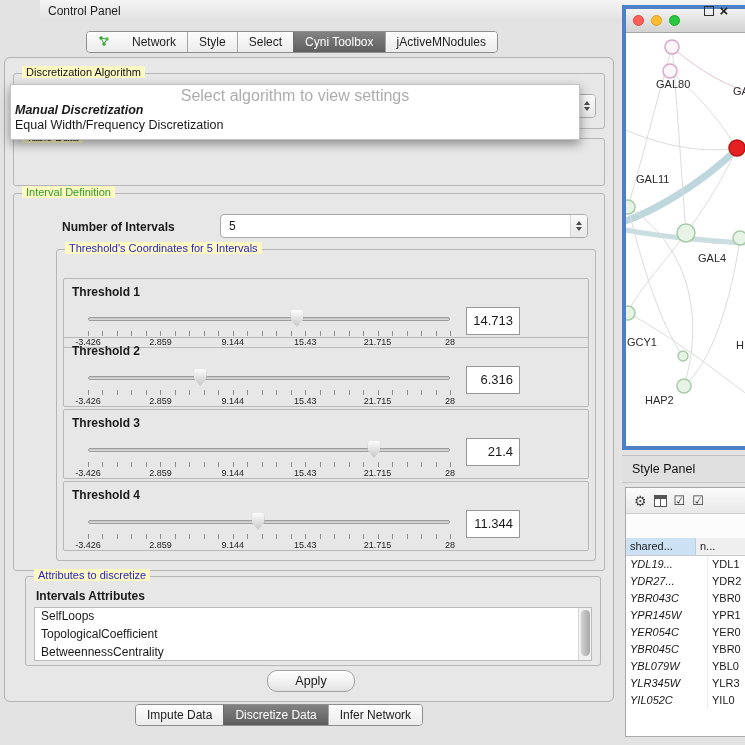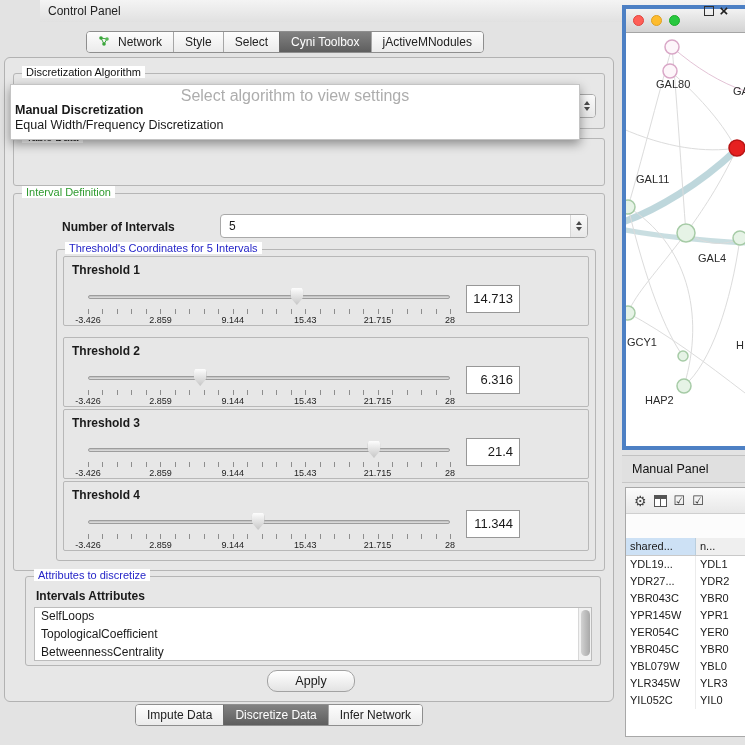--- a/index.html
+++ b/index.html
@@ -7,46 +7,46 @@
   body { position:relative; background:#e3e3e3; font-family:"Liberation Sans",sans-serif; font-size:12px; color:#1a1a1a; overflow:hidden; }
 
   
   .titlebar { position:absolute; left:0; top:0; width:745px; height:22px; background:linear-gradient(#f4f4f4,#e1e1e1);margin-left:40px; }
   .titlebar .title { position:absolute; left:8px; top:4px; font-size:12px; color:#222; }
   .float-btn { position:absolute; left:704px; top:6px; width:10px; height:10px; border:1.5px solid #2f2f2f; z-index:60; background:transparent; }
   .close-btn { position:absolute; left:716px; top:1px; width:16px; height:19px; z-index:60; font-size:15px; font-weight:bold; color:#222; text-align:center; line-height:19px; }
 
   
   .seg { position:absolute; display:inline-flex; border:1px solid #8e8e8e; border-radius:4px; overflow:hidden; height:22px; z-index:5; background:#f3f3f3; }
-  .seg .s { display:flex; align-items:center; gap:8px; padding:0 11px; font-size:12px; background:linear-gradient(#fdfdfd,#ebebeb); border-left:1px solid #a6a6a6; color:#222; white-space:nowrap; }
+  .seg .s { display:flex; align-items:center; gap:22px; padding:0 11px; font-size:12px; background:linear-gradient(#fdfdfd,#ebebeb); border-left:1px solid #a6a6a6; color:#222; white-space:nowrap; }
   .seg .s:first-child { border-left:none; }
   .seg .s.active { background:linear-gradient(#828282,#5e5e5e); color:#fff; border-left-color:#6b6b6b; }
   .topseg { left:86px; top:31px; }
   .bottomseg { left:135px; top:704px; }
 
   .content-panel { position:absolute; left:4px; top:57px; width:610px; height:645px; border:1px solid #b2b2b2; border-radius:6px; background:#e7e7e7; }
 
   
   .group { position:absolute; border:1px solid #b6b6b6; border-radius:3px; }
-  .group>.gtitle { position:absolute; top:-8px; left:8px; background:#ffffff; padding:0 4px; font-size:11px; color:#111; white-space:nowrap; }
+  .group>.gtitle { position:absolute; top:-8px; left:8px; background:#fef9c3; padding:0 4px; font-size:11px; color:#111; white-space:nowrap; }
   .gtitle.green { color:#2e9b2e; }
   .gtitle.blue { color:#2525c8; }
 
   
   .combo { position:absolute; background:#fff; border:1px solid #a9a9a9; border-radius:4px; display:flex; align-items:center; overflow:hidden; }
   .combo .ct { flex:1; padding-left:8px; font-size:12px; white-space:nowrap; overflow:hidden; }
   .stepper { width:17px; height:100%; display:flex; flex-direction:column; align-items:center; justify-content:center; gap:2px; border-left:1px solid #d6d6d6; background:linear-gradient(#fafafa,#e8e8e8); }
   .tri-up { width:0; height:0; border-left:3.5px solid transparent; border-right:3.5px solid transparent; border-bottom:4.5px solid #4a4a4a; }
   .tri-dn { width:0; height:0; border-left:3.5px solid transparent; border-right:3.5px solid transparent; border-top:4.5px solid #4a4a4a; }
 
   
   .popup { position:absolute; left:10px; top:84px; width:570px; background:#fff; border:1px solid #c4c4c4; box-shadow:0 4px 10px rgba(0,0,0,.4); z-index:50; padding:3px 0 6px; }
   .popup .hint { text-align:center; color:#adadad; font-size:16px; height:15px; line-height:15px; }
   .popup .opt { padding:0 4px; font-size:12.5px; height:15px; line-height:15px; }
-  .popup .opt.bold { font-weight:bold; }
+  .popup .opt.bold { font-weight:bold;font-style:italic; }
 
   
   .thrbox { position:absolute; left:6px; width:526px; height:70px; border:1px solid #b8b8b8; border-radius:2px; }
   .blabel { position:absolute; left:8px; top:6px; font-weight:bold; font-size:12px; }
   .slider { position:absolute; left:24px; top:30px; width:362px; height:20px; }
   .track { position:absolute; left:0; right:0; top:8px; height:4px; background:linear-gradient(#bdbdbd,#e0e0e0); border:1px solid #9d9d9d; border-radius:2px; }
   .thumb { position:absolute; top:1px; width:13px; height:17px; transform:translateX(-50%); background:linear-gradient(#fdfdfd,#c6c6c6); clip-path:polygon(12% 0,88% 0,100% 18%,100% 55%,50% 100%,0 55%,0 18%); filter:drop-shadow(0 0 1px #777); }
   .ticks { position:absolute; left:24px; top:52px; width:363px; height:5px; background-image:repeating-linear-gradient(to right,#8d8d8d 0 1px,transparent 1px 14.48px); }
   .ticklabels { position:absolute; left:24px; top:58px; width:362px; height:11px; font-size:9px; color:#222; }
   .ticklabels span { position:absolute; transform:translateX(-50%); white-space:nowrap; }
@@ -81,21 +81,21 @@
   .colicon { width:13px; height:12px; border:1px solid #555; position:relative; background:linear-gradient(#555 0 3px,#fff 3px); }
   .colicon::after { content:""; position:absolute; left:5px; top:2px; bottom:0; width:1px; background:#555; }
   .cb { font-size:13px; color:#333; line-height:1; }
   .tp-spacer { height:24px; background:#fcfcfc; }
   .tp-hrow { display:flex; height:18px; border-bottom:1px solid #c9c9c9; font-size:11px; }
   .tp-hcell { padding:2px 4px; white-space:nowrap; overflow:hidden; }
   .tp-hcell.c1 { width:70px; background:#cde1f5; border-right:1px solid #b9cede; }
   .tp-hcell.c2 { flex:1; background:#efefef; }
   .tp-row { display:flex; height:17px; font-size:11px; }
   .tp-cell { padding:2px 4px; white-space:nowrap; overflow:hidden; }
-  .tp-cell.c1 { width:70px; border-right:1px solid #ececec; }
+  .tp-cell.c1 { width:82px; border-right:1px solid #ececec;font-style:italic; }
   .tp-cell.c2 { flex:1; }
 </style>
 </head>
 <body>
 
 <div class="titlebar">
   <span class="title">Control Panel</span>
 </div>
 <div class="float-btn"></div>
 <div class="close-btn">×</div>
@@ -153,21 +153,21 @@
       <span class="ct">5</span>
       <span class="stepper">
           <i class="tri-up"></i>
           <i class="tri-dn"></i>
         </span>
     </div>
 
     <div class="group" style="left:42px;top:55px;width:540px;height:312px;">
       <span class="gtitle blue">Threshold's Coordinates for 5 Intervals</span>
 
-      <div class="thrbox" style="top:6px;">
+      <div class="thrbox" style="top:28px;">
         <span class="blabel">Threshold 1</span>
         <div class="slider">
           <div class="track"></div>
           <div class="thumb" style="left: 57.7%;"></div>
         </div>
         <div class="ticks"></div>
         <div class="ticklabels">
           <span style="left:0%">-3.426</span>
           <span style="left:20%">2.859</span>
           <span style="left:40%">9.144</span>
@@ -309,21 +309,21 @@
         <text x="10" y="150">GAL11</text>
         <text x="72" y="229">GAL4</text>
         <text x="1" y="313">GCY1</text>
         <text x="110" y="316">H</text>
         <text x="19" y="371">HAP2</text>
       </g>
     </svg>
   </div>
 </div>
 
-<div class="tp-header">Manual Panel</div>
+<div class="tp-header">Style Panel</div>
 <div class="tp-panel">
   <div class="tp-toolbar">
     <span class="gear">⚙</span>
     <span class="colicon"></span>
     <span class="cb">☑</span>
     <span class="cb">☑</span>
   </div>
   <div class="tp-spacer"></div>
   <div class="tp-hrow">
     <div class="tp-hcell c1">shared...</div>

